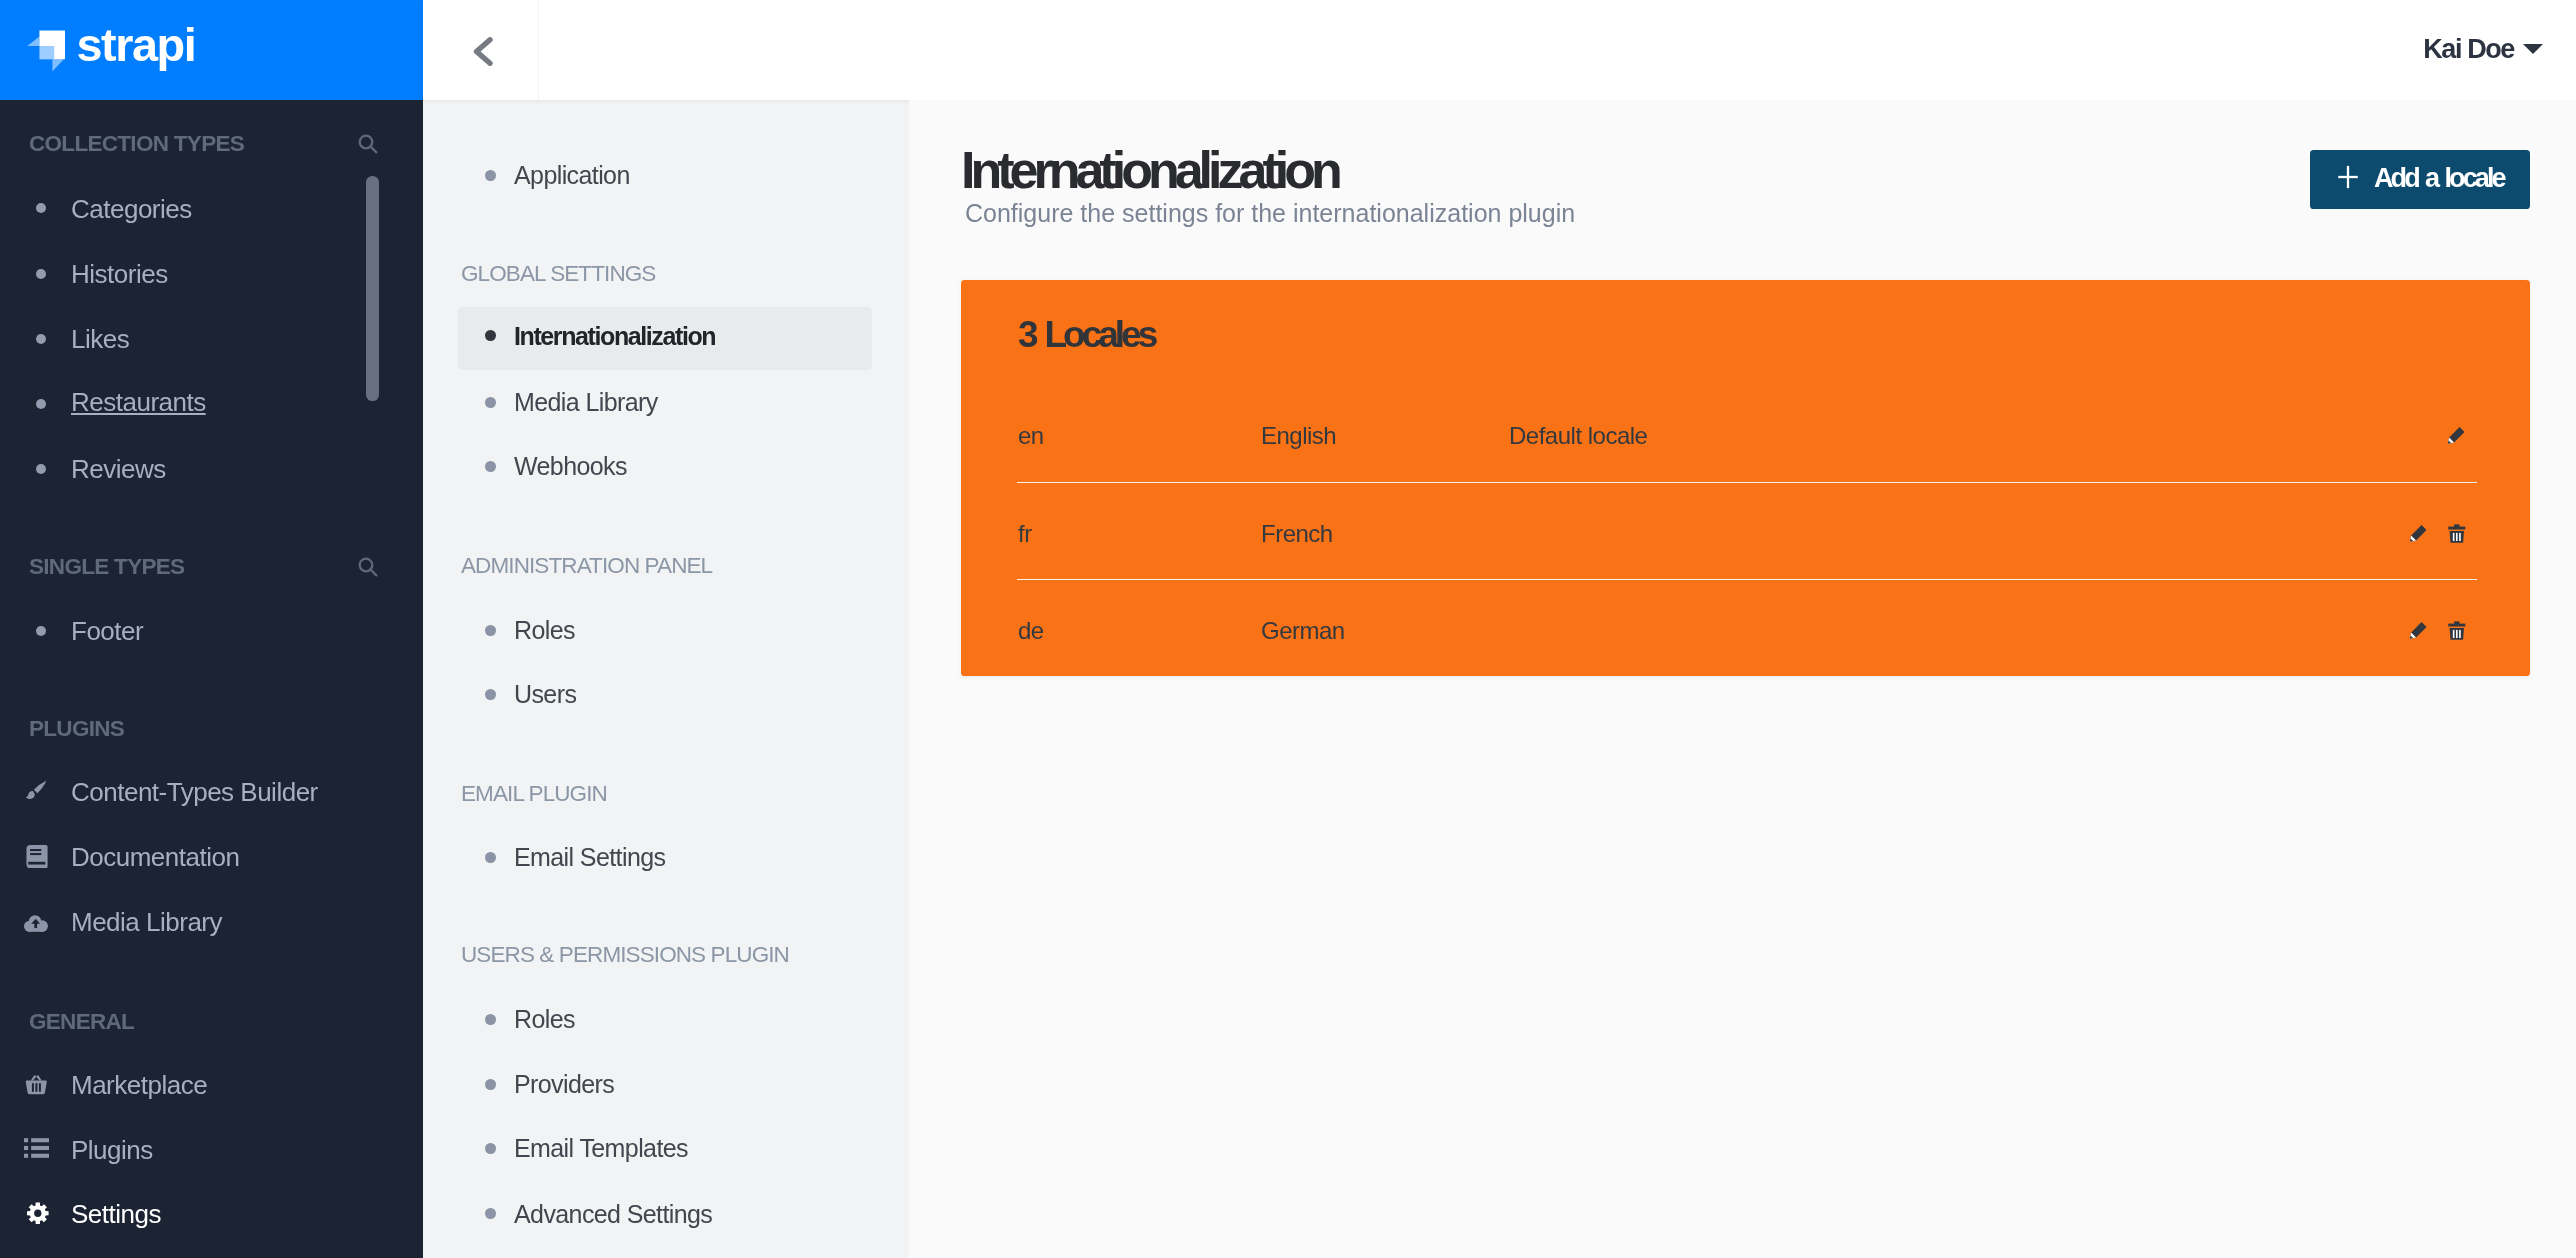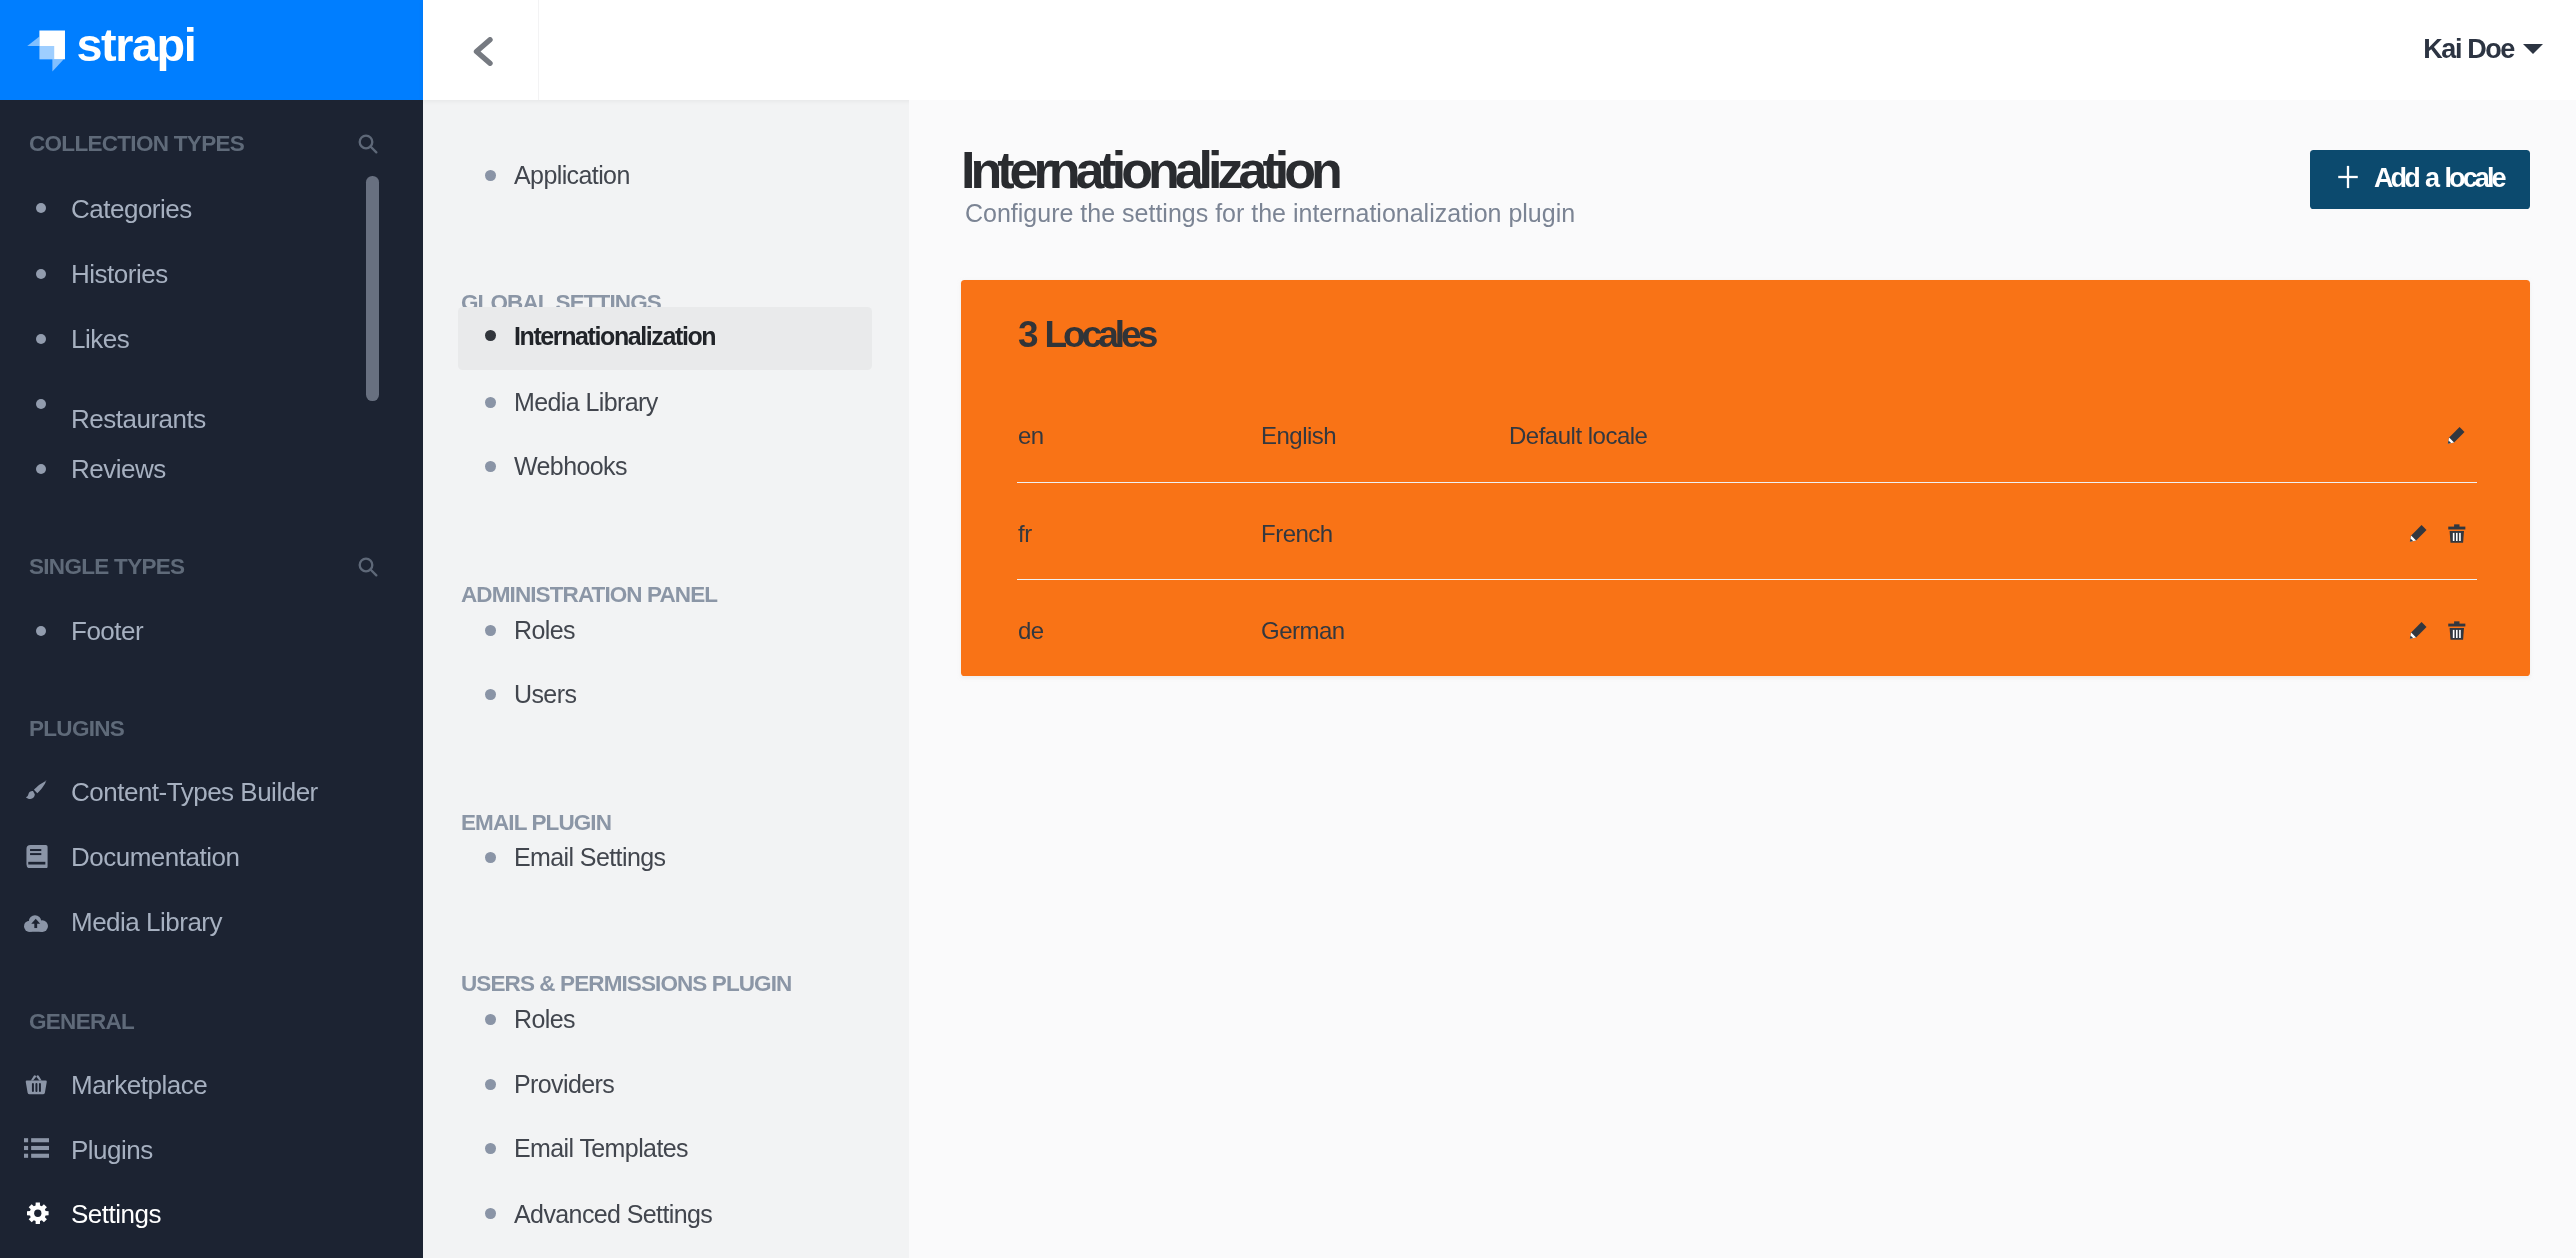--- a/index.html
+++ b/index.html
@@ -17,21 +17,21 @@
   .white { color:#ffffff !important; }
 
   
   #header { position:absolute; left:423px; top:0; width:2153px; height:100px; background:#ffffff; box-shadow:0 1.8px 5.4px rgba(0,0,0,0.06); }
   #backcell { position:absolute; left:0; top:0; width:116px; height:100px; border-right:0.9px solid #f3f3f4; }
   #kaidoe { position:absolute; right:62px; top:34px; font-size:27px; font-weight:bold; letter-spacing:-1.4px; color:#2c3442; }
   #caret { position:absolute; right:33px; top:44px; width:0; height:0; border-left:10px solid transparent; border-right:10px solid transparent; border-top:10px solid #2c3442; }
 
   
   #subnav { position:absolute; left:423px; top:100px; width:486px; height:1159px; background:#f2f3f4; }
-  .nlabel { position:absolute; left:38px; font-size:22.5px; font-weight:bold; letter-spacing:-0.9px; color:#8b96a6; height:27px; line-height:27px;margin-top:29px; }
+  .nlabel { position:absolute; left:38px; font-size:22.5px; font-weight:normal; letter-spacing:-0.9px; color:#8b96a6; height:27px; line-height:27px; }
   .nitem { position:absolute; left:91px; font-size:25px; letter-spacing:-0.6px; color:#42464e; height:32px; line-height:32px; }
   .nbull { position:absolute; left:62px; width:10.8px; height:10.8px; border-radius:50%; background:#8a94a6; }
   #hl { position:absolute; left:35px; top:207px; width:414px; height:63px; background:#e9eaeb; border-radius:4.5px; }
 
   
   #content { position:absolute; left:909px; top:100px; width:1667px; height:1159px; background:#fafafb; }
   #title { position:absolute; left:52px; top:40px; font-size:52px; font-weight:bold; letter-spacing:-5px; color:#292b2f; }
   #subtitle { position:absolute; left:56px; top:99px; font-size:25px; letter-spacing:0px; color:#7b8494; }
   #addbtn { position:absolute; left:1401px; top:50px; width:220px; height:59px; background:#0c4a6e; border-radius:3.6px; color:#fff; }
   #addbtn .plus { position:absolute; left:28px; top:15.3px; }
@@ -68,21 +68,21 @@
       <line x1="15" y1="15" x2="21.5" y2="21.5" stroke="#5e6878" stroke-width="2.6" stroke-linecap="round"></line>
     </svg>
   <div id="scrollbar"></div>
   <div class="sbull" style="top:203px;"></div>
     <div class="sitem" style="top:193px;">Categories</div>
   <div class="sbull" style="top:269px;"></div>
     <div class="sitem" style="top:258px;">Histories</div>
   <div class="sbull" style="top:334px;"></div>
     <div class="sitem" style="top:323px;">Likes</div>
   <div class="sbull" style="top:399px;"></div>
-    <div class="sitem" style="top:403px;">Restaurants</div>
+    <div class="sitem" style="top:386px;text-decoration:underline;">Restaurants</div>
   <div class="sbull" style="top:464px;"></div>
     <div class="sitem" style="top:453px;">Reviews</div>
   <div class="slabel" style="top:553px;">SINGLE TYPES</div>
   <div class="sbull" style="top:626px;"></div>
     <div class="sitem" style="top:615px;">Footer</div>
   <div class="slabel" style="top:715px;">PLUGINS</div>
   <svg style="position:absolute; left:24px; top:780px;" width="23.4" height="24" viewBox="0 0 26 27">
     <path d="M25 1c-4.5 1.3-10.5 6-14 10l3.8 3.8c4-3.5 8.7-9.5 10-14 0.2-0.8-0.4-1.4-1.2-1.2z" fill="#8b95a7"></path>
     <path d="M10 12.5c-2.3-0.3-4.6 1-5.2 3.4-0.4 1.7-1.3 2.8-2.8 3.4 1.3 1.4 3.1 2.1 5 2 2.9-0.2 5.1-2.6 5-5.4z" fill="#8b95a7"></path>
   </svg>

